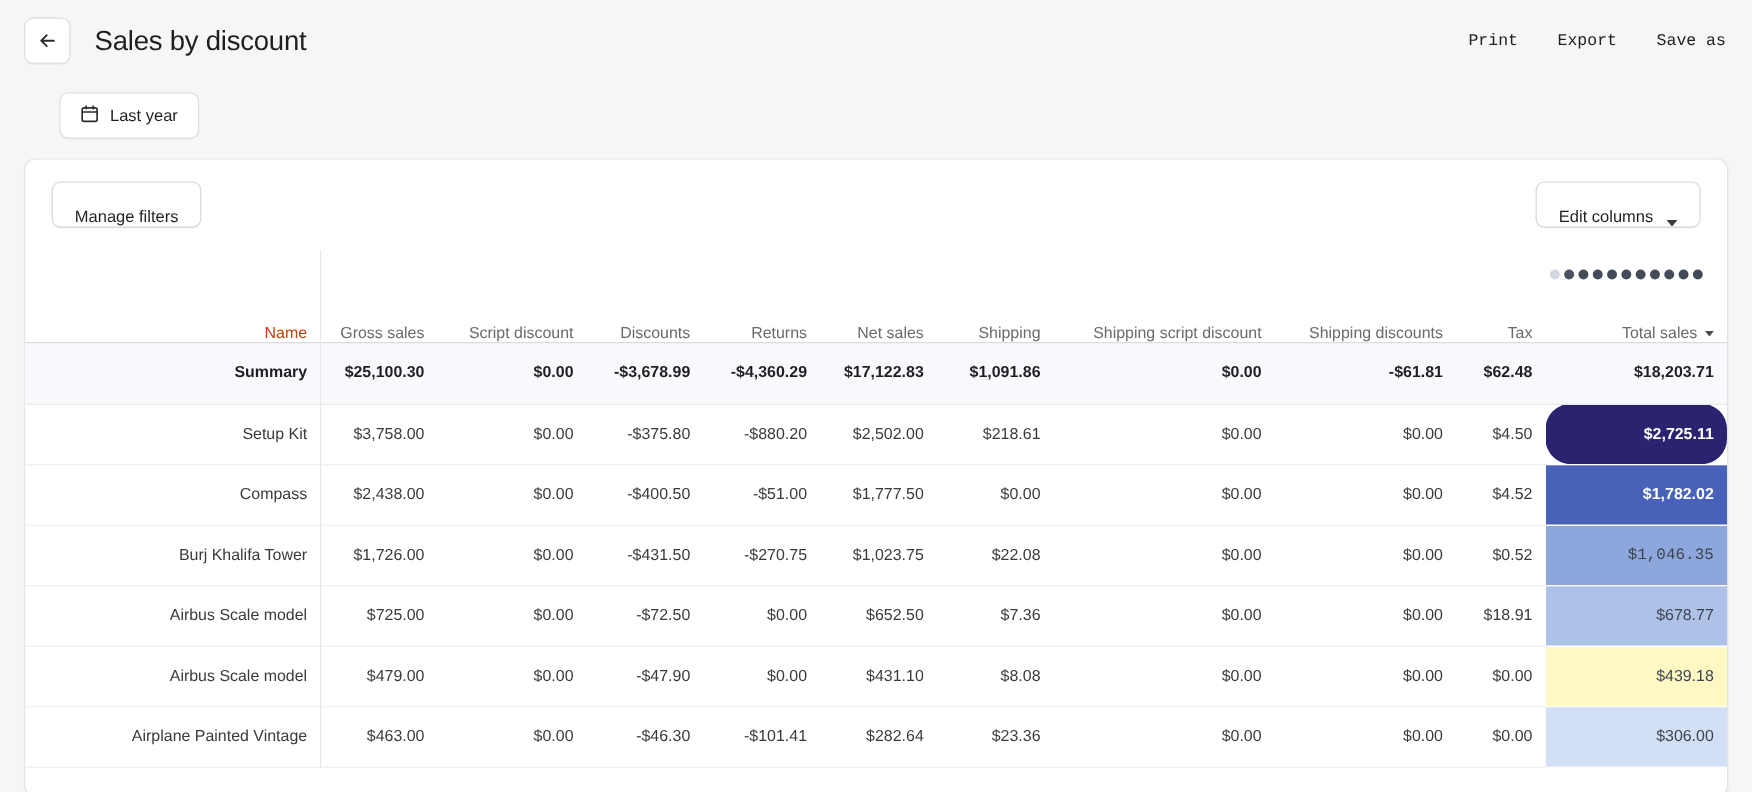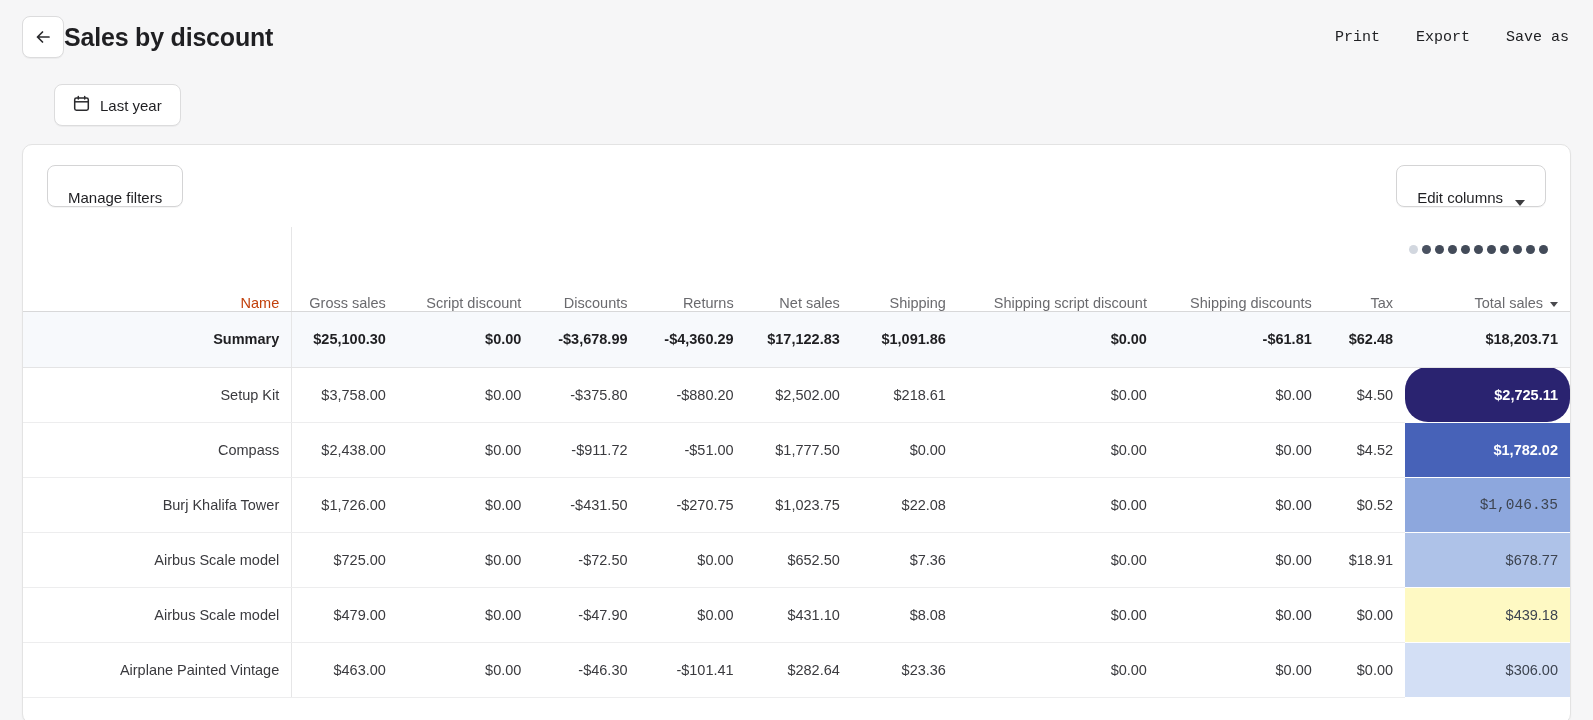--- a/index.html
+++ b/index.html
@@ -25,22 +25,23 @@
     border-radius: 8px;
     background: #fff;
     display: flex; align-items: center; justify-content: center;
     cursor: pointer;
     flex: none;
     box-shadow: 0 1px 0 rgba(0,0,0,0.04);
   }
   .back-btn svg { display: block; }
   .page-title {
     font-size: 25px;
-    font-weight: 700;
+    font-weight: 400;
     letter-spacing: -0.2px;
+    margin-left: 22px;
     color: #1f1f22;
     white-space: nowrap;
   }
   .topbar-spacer { flex: 1 1 auto; }
   .top-actions { display: flex; align-items: flex-end; gap: 0; font-family: Liberation Mono, monospace; }
   .top-action {
     font-size: 15px;
     color: #202124;
     background: none;
     border: none;
@@ -331,21 +332,21 @@
             <td>$218.61</td>
             <td>$0.00</td>
             <td>$0.00</td>
             <td>$4.50</td>
             <td class="total-col on-dark" style="background: rgb(42, 35, 112); border-radius: 23px;">$2,725.11</td>
           </tr>
           <tr class="data-row">
             <td class="name-col">Compass</td>
             <td>$2,438.00</td>
             <td>$0.00</td>
-            <td>-$911.72</td>
+            <td>-$400.50</td>
             <td>-$51.00</td>
             <td>$1,777.50</td>
             <td>$0.00</td>
             <td>$0.00</td>
             <td>$0.00</td>
             <td>$4.52</td>
             <td class="total-col on-dark" style="background: rgb(71, 98, 184);">$1,782.02</td>
           </tr>
           <tr class="data-row">
             <td class="name-col">Burj Khalifa Tower</td>

